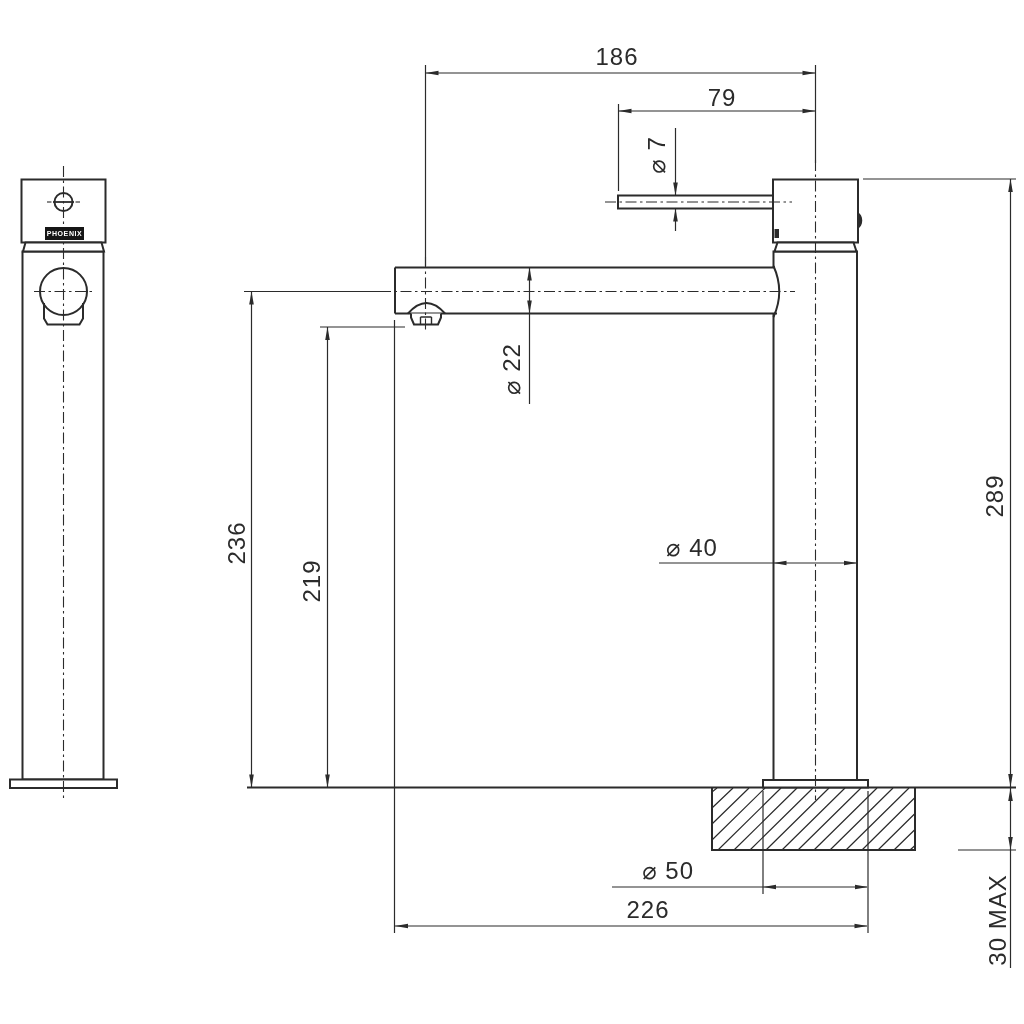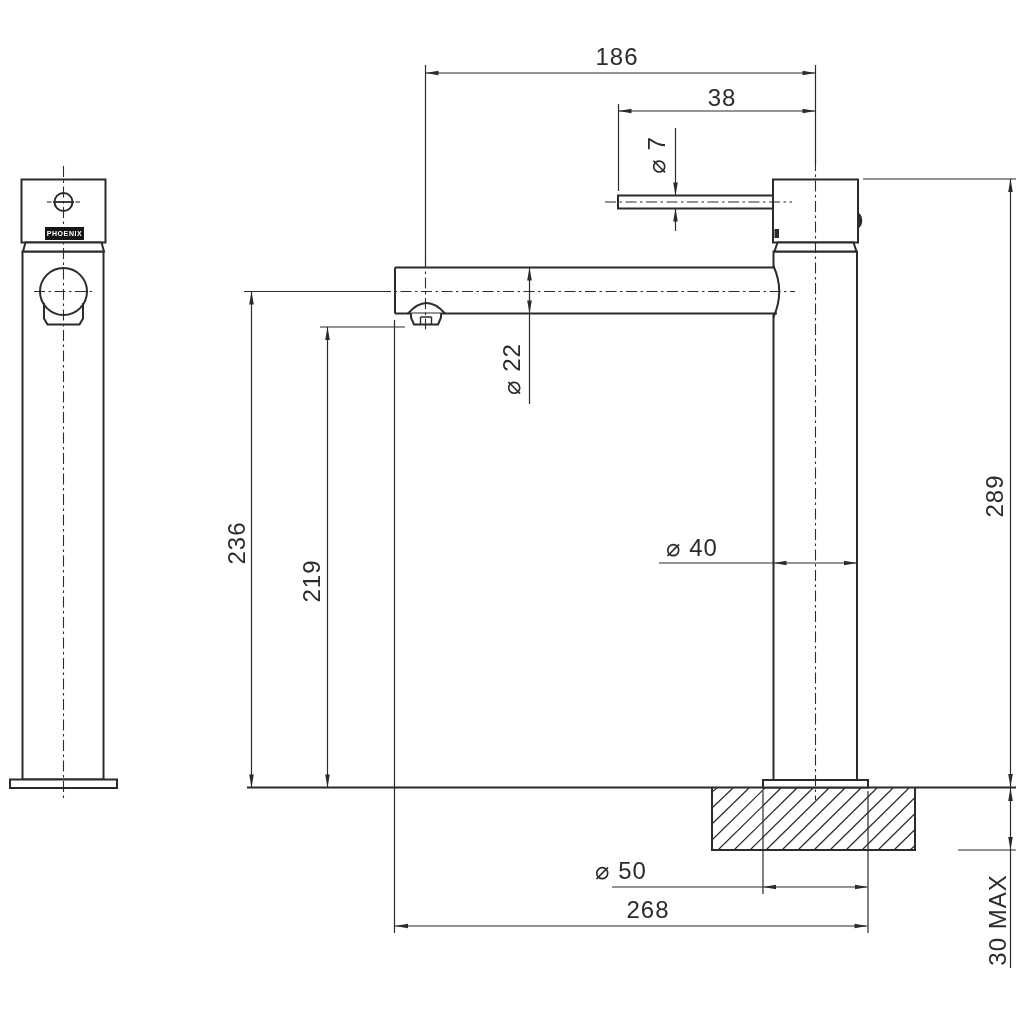--- a/index.html
+++ b/index.html
@@ -126,24 +126,24 @@
       <line x1="63.5" y1="166" x2="63.5" y2="800"></line>
       <line x1="34" y1="291.5" x2="93" y2="291.5"></line>
     </g>
 
   </g>
 </svg>
 
 <div class="logo">PHOENIX</div>
 
 <div class="dim" style="left:572px;top:44px;">186</div>
-<div class="dim" style="left:677px;top:85px;">38</div>
+<div class="dim" style="left:677px;top:85px;">79</div>
 <div class="dim rot" style="left:612px;top:142px;">⌀ 7</div>
 <div class="dim rot" style="left:467px;top:356px;">⌀ 22</div>
 <div class="dim rot" style="left:192px;top:530px;">236</div>
 <div class="dim rot" style="left:267px;top:568px;">219</div>
 <div class="dim rot" style="left:950px;top:483px;">289</div>
 <div class="dim" style="left:647px;top:535px;text-align:center;">⌀ 40</div>
-<div class="dim" style="left:576px;top:858px;">⌀ 50</div>
-<div class="dim" style="left:603px;top:897px;">268</div>
+<div class="dim" style="left:604px;top:858px;text-align:right;">⌀ 50</div>
+<div class="dim" style="left:603px;top:897px;">226</div>
 <div class="dim rot wide" style="left:938px;top:907px;">30 MAX</div>
 
 </div>
 
 </body></html>

